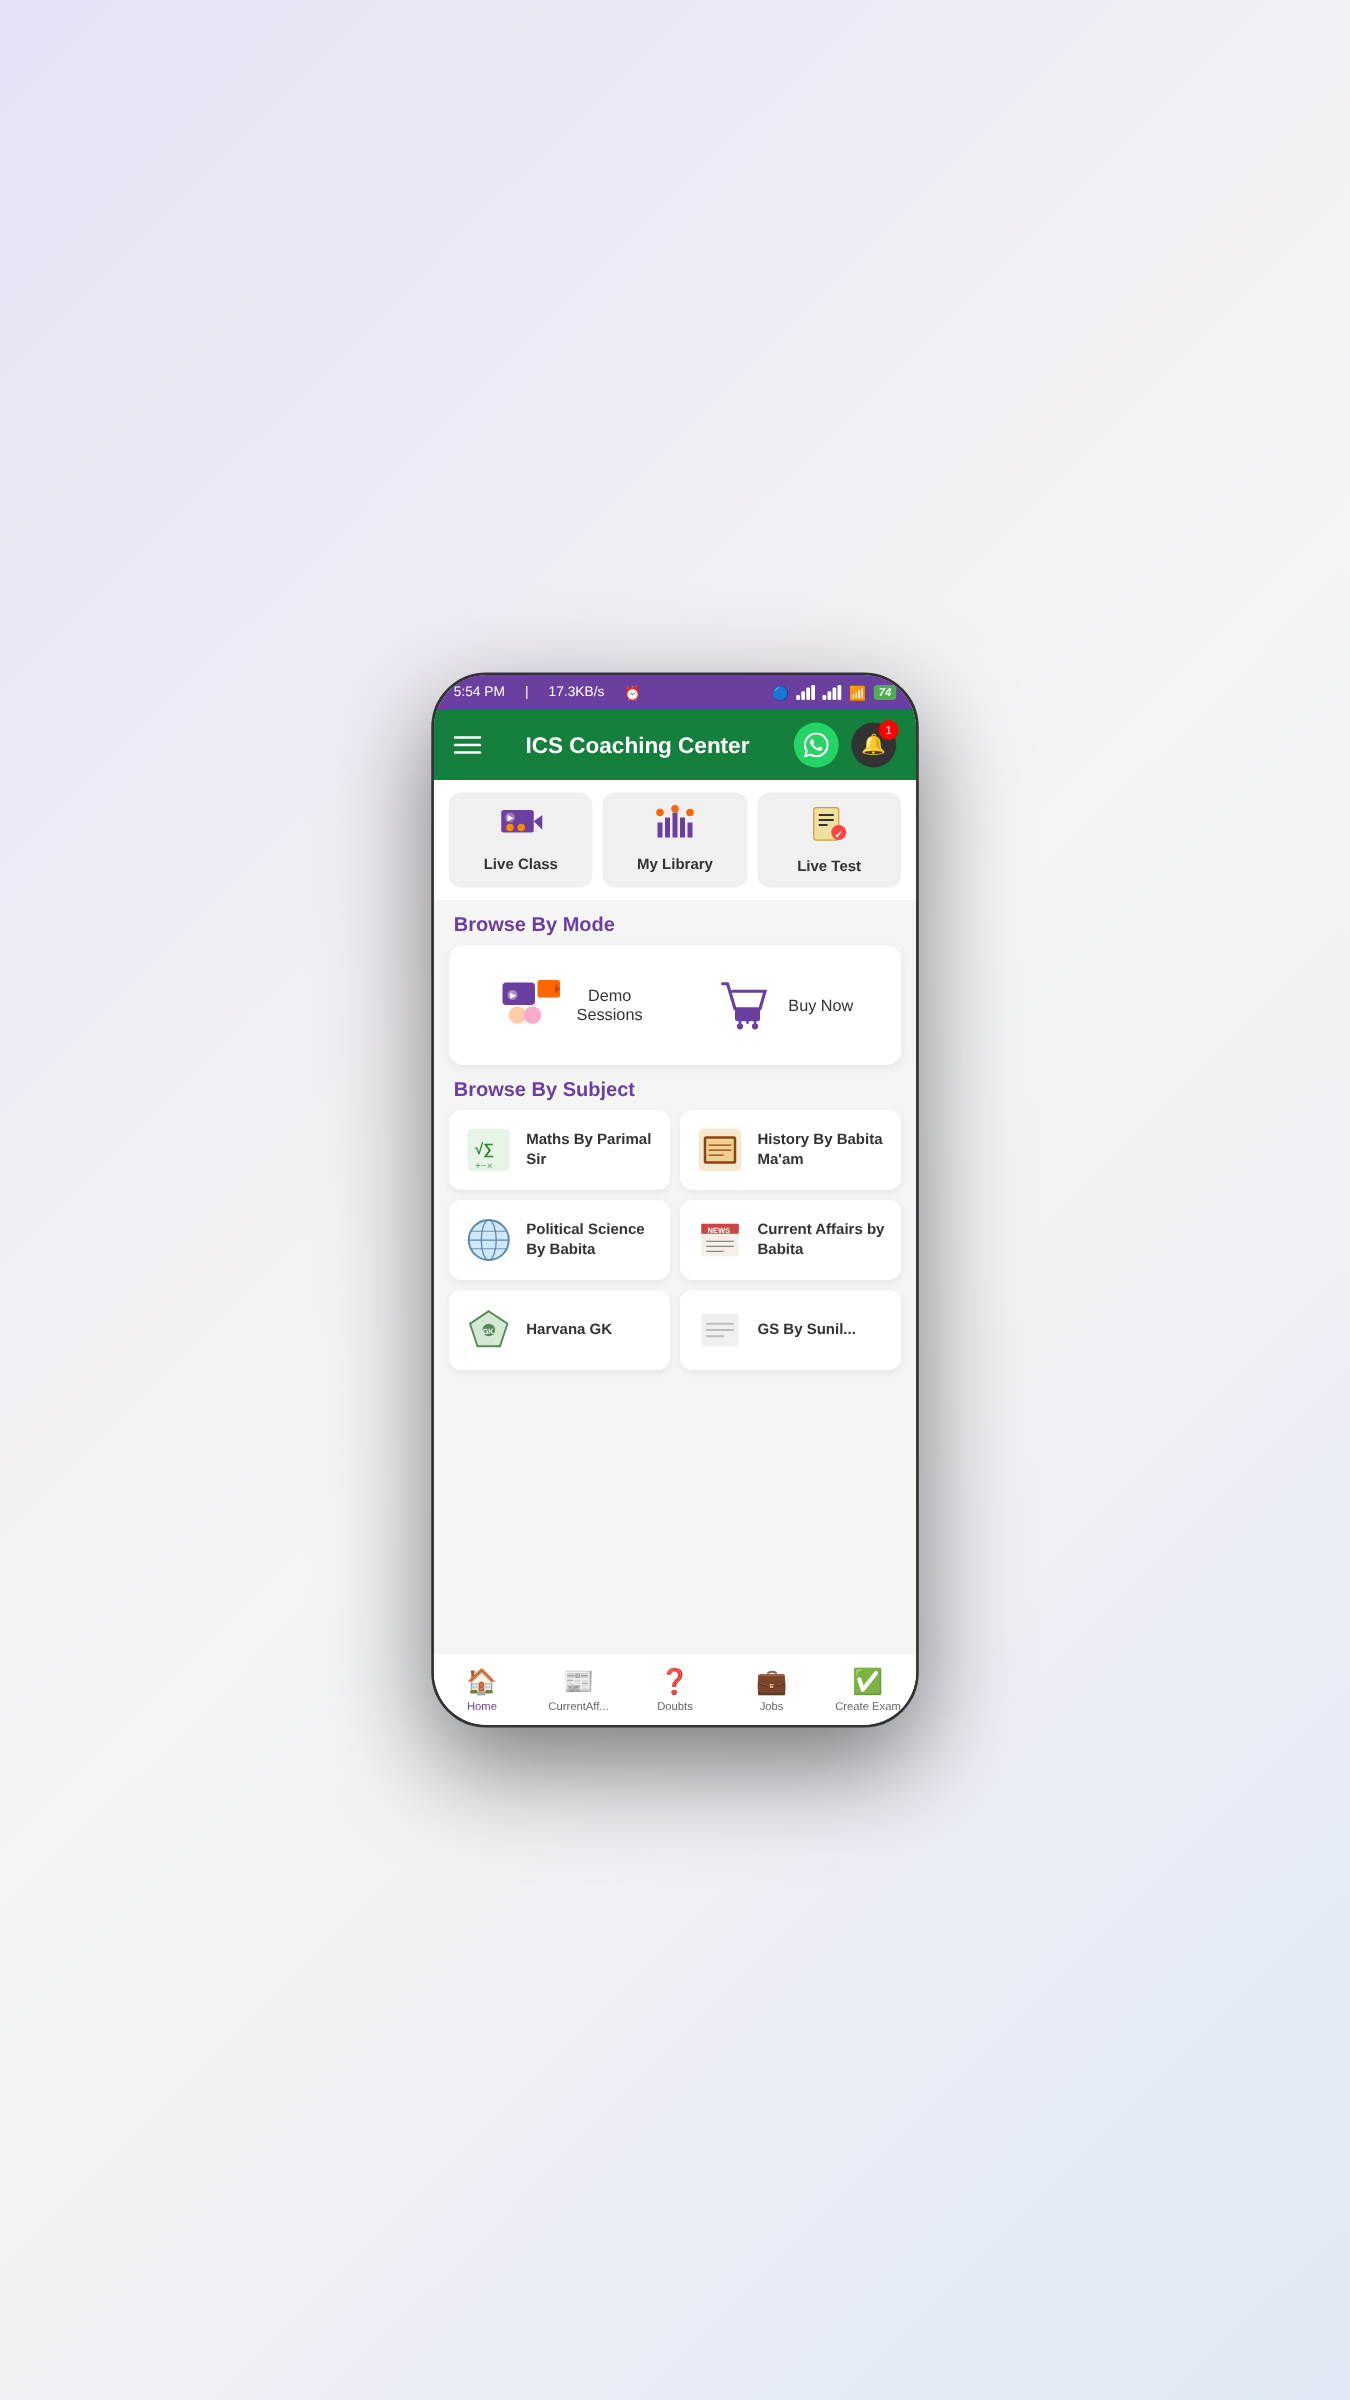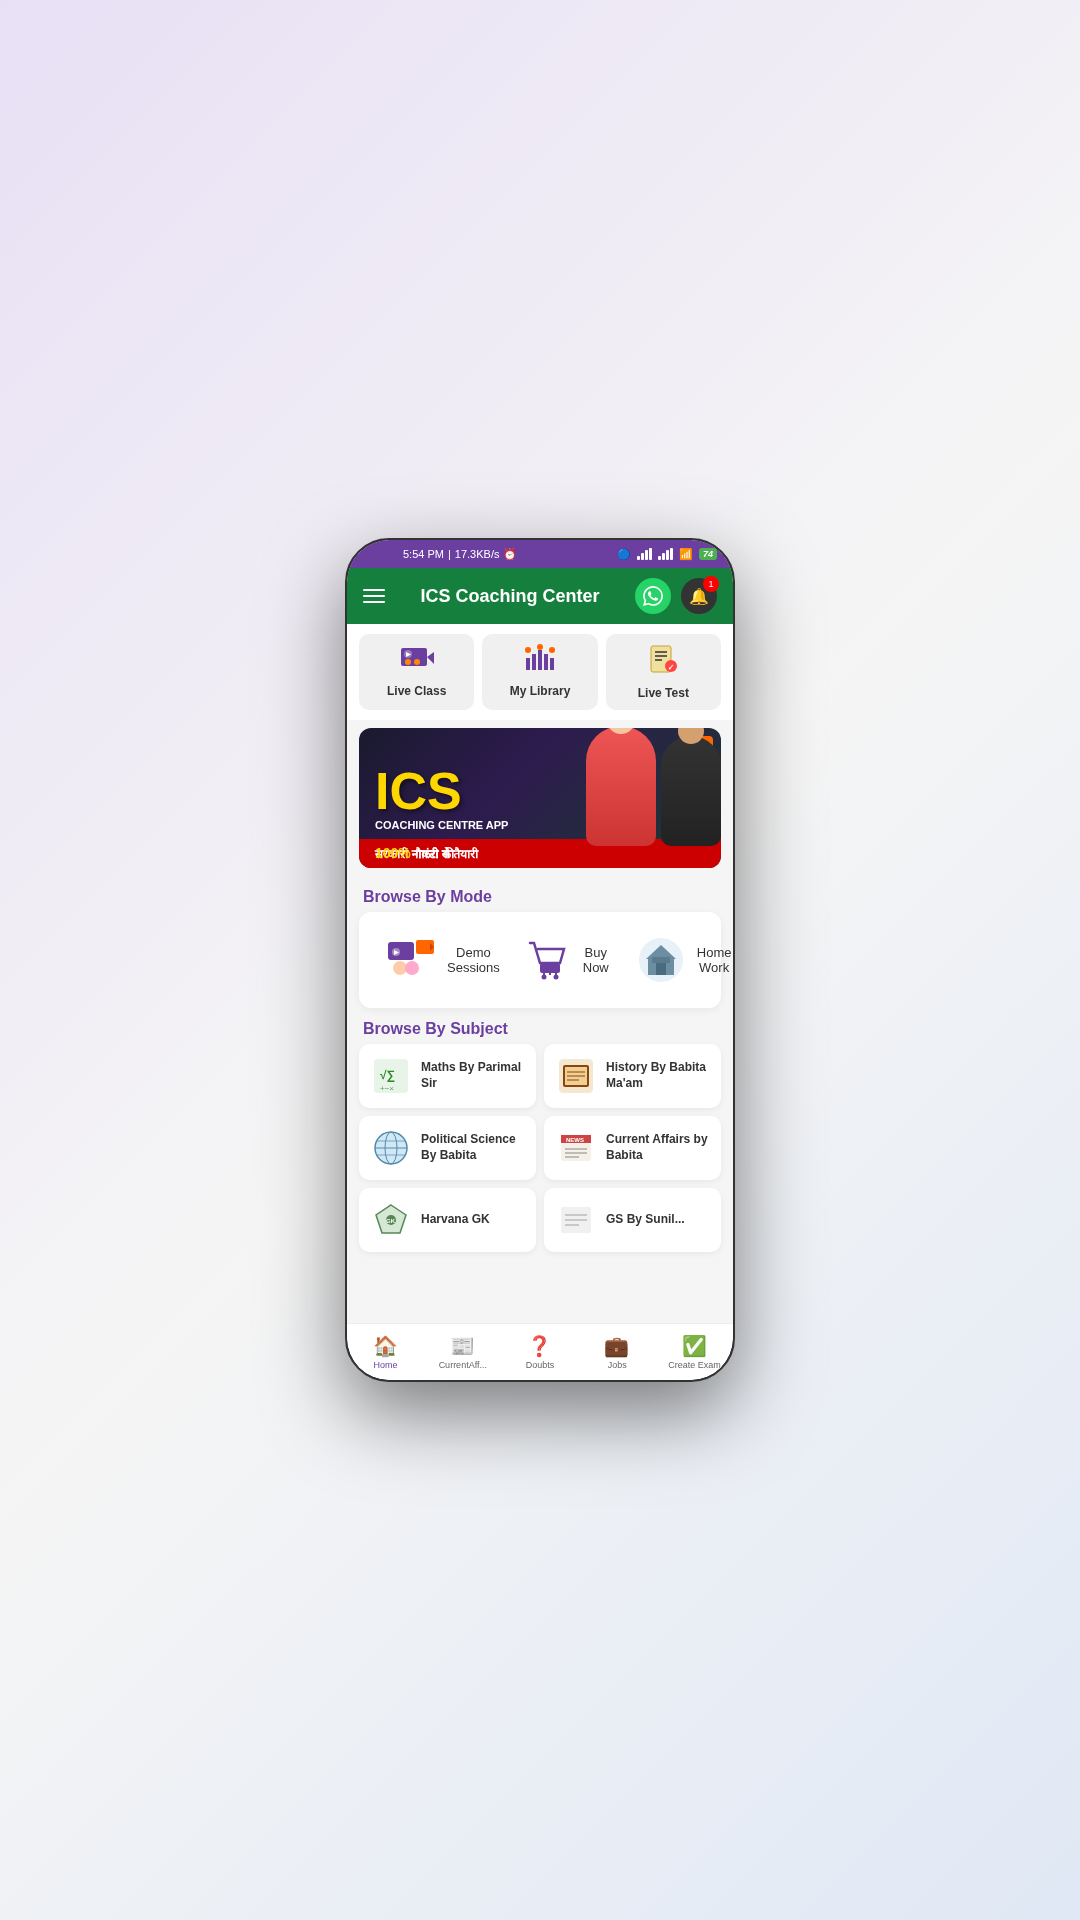--- a/index.html
+++ b/index.html
@@ -41,21 +41,21 @@
       background: #6b3fa0;
       color: white;
       font-size: 11px;
       padding: 6px 16px;
       display: flex;
       justify-content: space-between;
       align-items: center;
       min-height: 28px;
     }
 
-    .status-left { display: flex; align-items: center; gap: 4px; margin-left: 40px; }
+    .status-left { display: flex; align-items: center; gap: 16px; }
     .status-right { display: flex; align-items: center; gap: 6px; }
 
     
     .header {
       background: #15803d;
       padding: 10px 16px;
       display: flex;
       align-items: center;
       justify-content: space-between;
     }
@@ -531,42 +531,20 @@
               <line x1="7" y1="12" x2="19" y2="12" stroke="#333" stroke-width="1.5"></line>
               <line x1="7" y1="16" x2="14" y2="16" stroke="#333" stroke-width="1.5"></line>
               <circle cx="23" cy="22" r="6" fill="#ff4444"></circle>
               <text x="23" y="26" text-anchor="middle" fill="white" font-size="8" font-weight="bold">✓</text>
             </svg>
           </div>
           <span class="tab-label">Live Test</span>
         </button>
       </div>
 
-      <div class="banner">
-        <div class="banner-content">
-          <div class="banner-logo">ICS</div>
-          <div class="banner-ics-text">ICS</div>
-          <div class="banner-subtitle">COACHING CENTRE APP</div>
-        </div>
-        <div class="banner-bottom">
-          <span class="banner-hindi">सरकारी नौकरी की</span>
-          <span style="flex:1"></span>
-        </div>
-        <div class="banner-person">
-          <div style="display:flex; align-items:flex-end; position:absolute; right:0; bottom:22px;">
-            <div class="person-male"></div>
-            <div class="person-female"></div>
-          </div>
-        </div>
-
-        <div style="position:absolute; bottom:6px; left:16px; right:100px;">
-          <span class="banner-percent">100% </span>
-          <span class="banner-hindi">गारंटी से तैयारी</span>
-        </div>
-      </div>
 
       <div class="section-title">Browse By Mode</div>
       <div class="browse-mode-card">
 
         <div class="mode-item">
           <div class="mode-icon-wrap">
             <svg width="50" height="44" viewBox="0 0 50 44" fill="none">
               <circle cx="14" cy="30" r="7" fill="#ffccaa"></circle>
               <circle cx="26" cy="30" r="7" fill="#ffaacc"></circle>
               <rect x="2" y="4" width="26" height="18" rx="3" fill="#6b3fa0"></rect>
@@ -588,31 +566,20 @@
               <line x1="20" y1="32" x2="20" y2="38" stroke="#6b3fa0" stroke-width="2"></line>
               <line x1="26" y1="32" x2="26" y2="38" stroke="#6b3fa0" stroke-width="2"></line>
               <line x1="32" y1="32" x2="32" y2="38" stroke="#6b3fa0" stroke-width="2"></line>
               <circle cx="20" cy="40" r="2.5" fill="#6b3fa0"></circle>
               <circle cx="32" cy="40" r="2.5" fill="#6b3fa0"></circle>
             </svg>
           </div>
           <span class="mode-label">Buy Now</span>
         </div>
 
-        <div class="mode-item">
-          <div class="mode-icon-wrap">
-            <svg width="46" height="46" viewBox="0 0 46 46" fill="none">
-              <circle cx="23" cy="23" r="22" fill="#e8f0f8"></circle>
-              <polygon points="23,8 8,22 10,22 10,38 36,38 36,22 38,22" fill="#6b8fa0"></polygon>
-              <rect x="18" y="26" width="10" height="12" fill="#4a6a80"></rect>
-              <rect x="14" y="20" width="18" height="6" fill="#5a7a90"></rect>
-            </svg>
-          </div>
-          <span class="mode-label">Home Work</span>
-        </div>
       </div>
 
       <div class="section-title">Browse By Subject</div>
       <div class="subject-grid">
 
         <div class="subject-row">
           <div class="subject-card">
             <div class="subject-icon">
               <svg width="38" height="38" viewBox="0 0 38 38" fill="none">
                 <rect x="2" y="2" width="34" height="34" rx="4" fill="#e8f4e8"></rect>

